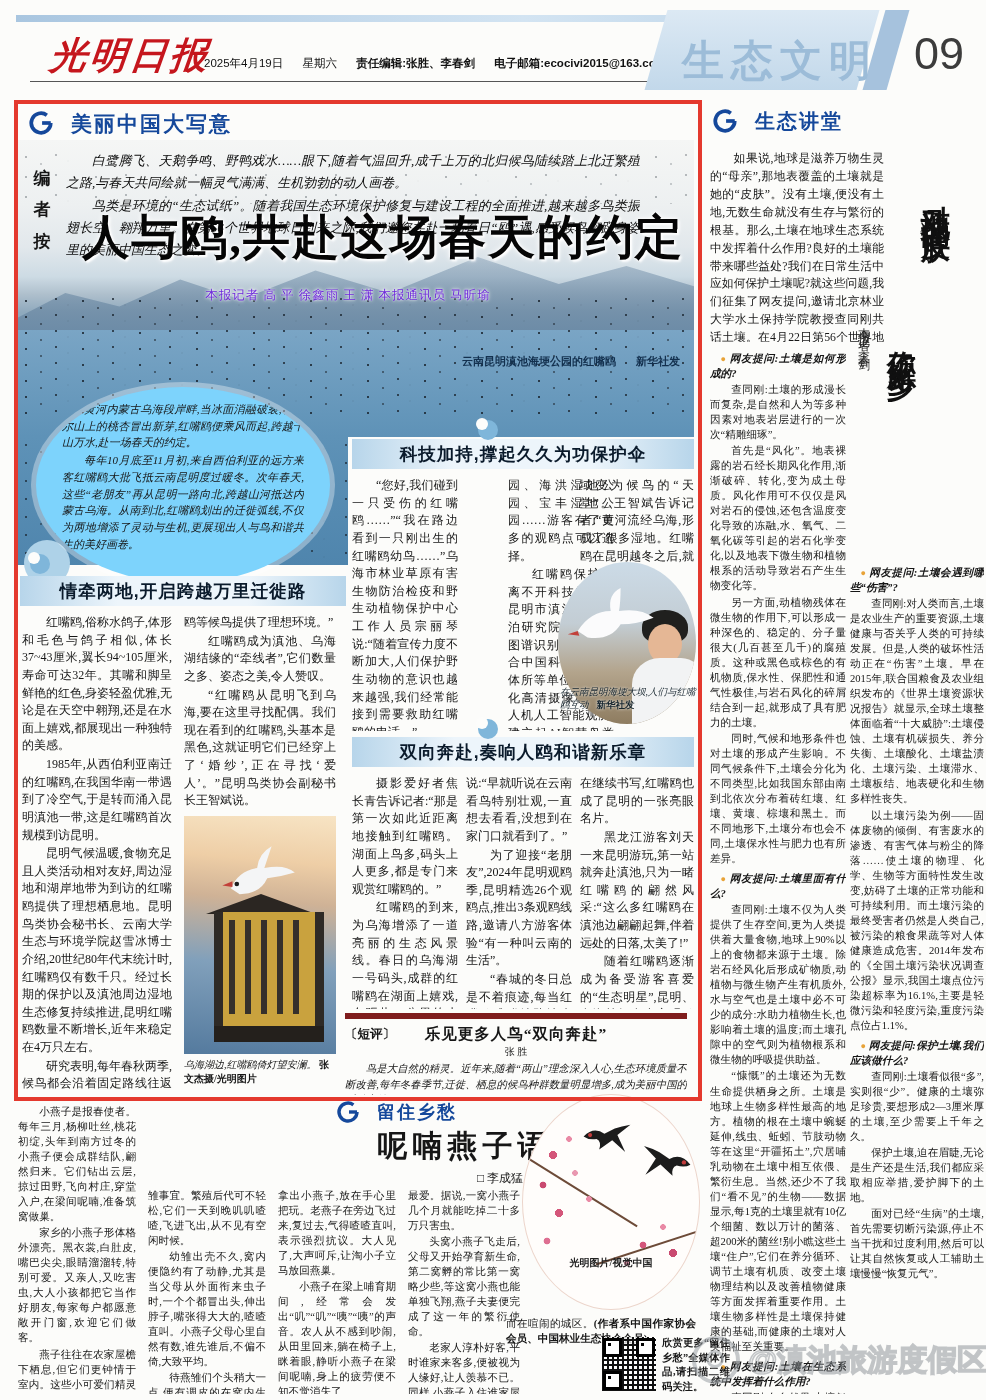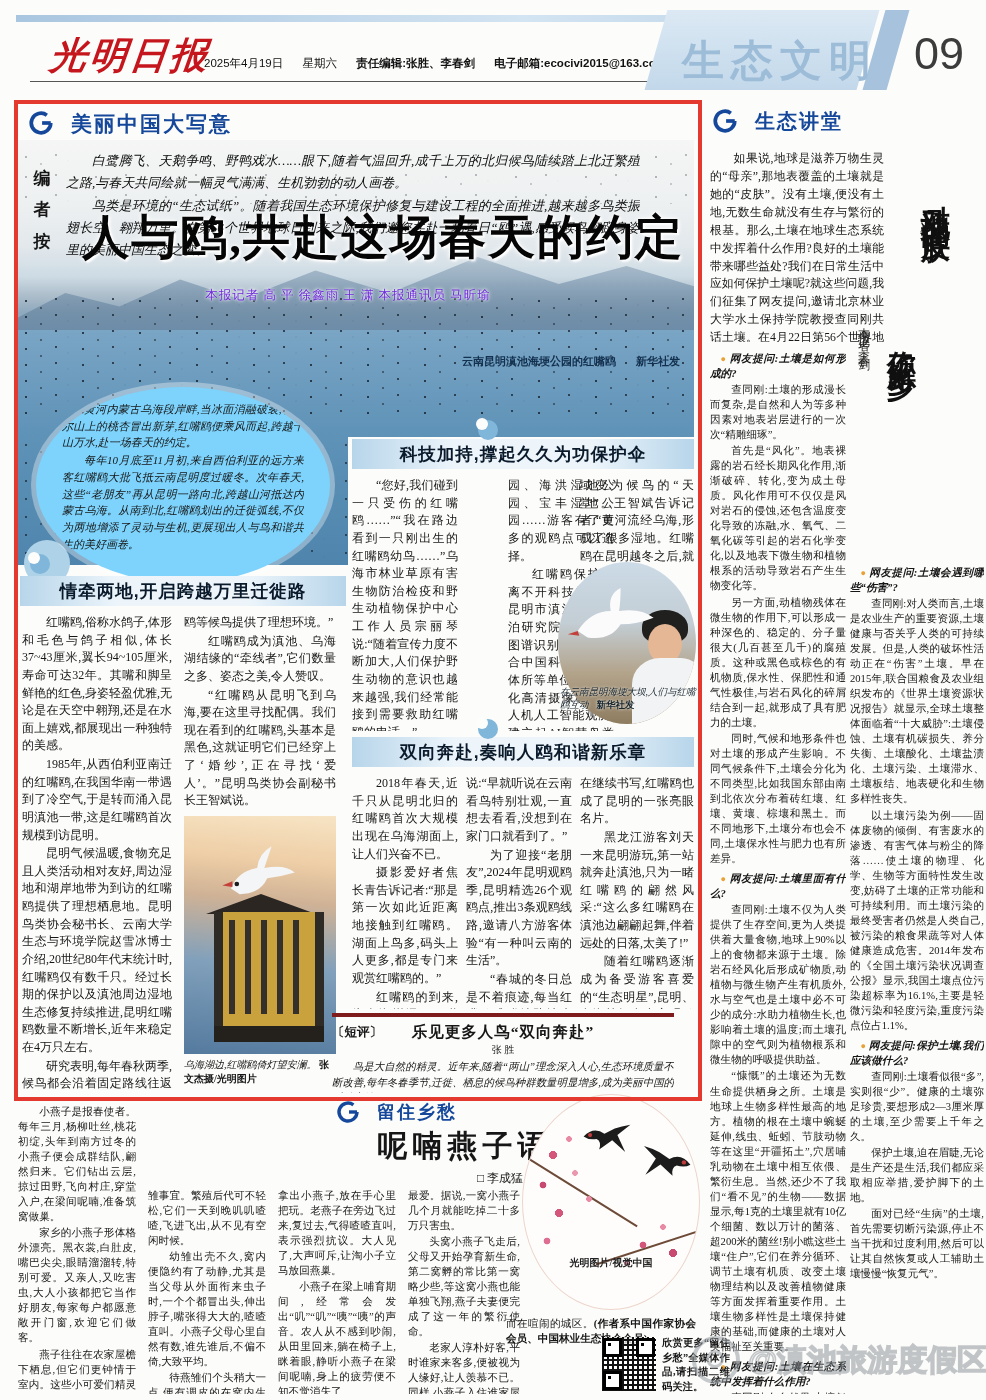--- a/index.html
+++ b/index.html
@@ -81,21 +81,21 @@
   .cirPhoto{left:558px;top:562px;width:138px;height:162px;border-radius:50%;z-index:6;overflow:hidden;
      background:linear-gradient(180deg,#ccdbe7 0%,#c3cdd4 38%,#b3a48c 68%,#8e7c60 100%);}
   .cirGull{position:absolute;left:4px;top:26px;width:104px;height:66px;}
   .face{position:absolute;right:14px;top:62px;width:34px;height:40px;border-radius:50%;background:#e5b795;}
   .hair{position:absolute;right:8px;top:48px;width:46px;height:34px;border-radius:50% 50% 40% 40%;background:#20201e;}
   .jacket{position:absolute;right:-6px;top:96px;width:70px;height:66px;border-radius:40% 30% 0 0;background:#f2f3f4;}
   .cirCap{left:560px;top:686px;width:136px;font-size:9.5px;line-height:1.35;color:#17262f;z-index:7;font-style:italic;
      text-shadow:0 0 3px rgba(255,255,255,.9);}
   .cirCap .credit{font-style:normal;font-weight:bold;margin-left:8px;}
 
-  .comment{left:332px;top:1013px;width:342px;height:76px;border-top:4px solid #7f1d1d;z-index:5;}
+  .comment{left:345px;top:1013px;width:342px;height:76px;border-top:6px solid #7f1d1d;z-index:5;}
   .cLabel{position:absolute;left:0;top:7px;font-size:12.5px;font-weight:bold;}
   .cTitle{text-align:center;font-size:15.5px;font-weight:900;margin-top:5px;letter-spacing:1px;}
   .cAuthor{text-align:center;font-size:10px;margin-top:0;}
   .cBody{margin-top:2px;font-size:10.4px;line-height:1.5;font-style:italic;overflow:hidden;height:34px;}
 
   
   .lecIntro{left:710px;top:150px;width:174px;height:192px;font-size:11.8px;line-height:1.52;overflow:hidden;z-index:5;}
   .vt{writing-mode:vertical-rl;font-weight:900;color:#101010;z-index:5;}
   .vt1{left:916px;top:182px;font-size:29px;letter-spacing:5px;height:280px;}
   .vt2{left:882px;top:328px;font-size:29px;letter-spacing:5px;height:190px;}
@@ -259,21 +259,20 @@
         </svg>
     </span>
   </div>
   <div class="abs cirCap">
     <span>在云南昆明海埂大坝,人们与红嘴鸥互动</span><span class="credit">新华社发</span>
   </div>
 
   <div class="abs moon" style="left:478px;top:719px;"></div>
   <div class="abs bandHead" style="left:352px;top:737px;width:342px;">双向奔赴,奏响人鸥和谐新乐章</div>
   <div class="abs col" style="left:352px;top:775px;width:106px;height:234px;">
-      <p>2018年春天,近千只从昆明北归的红嘴鸥首次大规模出现在乌海湖面上,让人们兴奋不已。</p>
       <p>摄影爱好者焦长青告诉记者:“那是第一次如此近距离地接触到红嘴鸥。湖面上鸟多,码头上人更多,都是专门来观赏红嘴鸥的。”</p>
       <p>红嘴鸥的到来,为乌海增添了一道亮丽的生态风景线。春日的乌海湖一号码头,成群的红嘴鸥在湖面上嬉戏,在距此10公里的水面上,天鹅、白鹭、赤麻鸭等候鸟,也成群结队穿梭于湖边芦苇。市民纷纷与这些精灵们亲密互动;有的拿着相机,捕捉红嘴鸥矫健的身姿;有的静静观赏候鸟们翩翩起舞,划过水面捕捉鱼虾;孩子们在湖边兴奋地奔跑,欢呼——好一幅人与自然和谐共生的美好画面!</p>
     </div>
   <div class="abs col" style="left:466px;top:775px;width:106px;height:234px;">
       <p class="noind">说:“早就听说在云南看鸟特别壮观,一直想去看看,没想到在家门口就看到了。”</p>
       <p>为了迎接“老朋友”,2024年昆明观鸥季,昆明精选26个观鸥点,推出3条观鸥线路,邀请八方游客体验“有一种叫云南的生活”。</p>
       <p>“春城的冬日总是不着痕迹,每当红嘴鸥成群结队地来到滇池时,人们才意识到冬天来了!”昆明市文化和旅游局副局长王明瑶说,“日落时分,游客可以在海晏村、小渔村,与红嘴鸥一同沉醉在金色的余晖中;而在喧闹的城区,翠湖公园、篆塘公园、大观楼也是热门的观鸟打卡地。”</p>
     </div>
   <div class="abs col" style="left:580px;top:775px;width:114px;height:234px;">
       <p class="noind">在继续书写,红嘴鸥也成了昆明的一张亮眼名片。</p>

